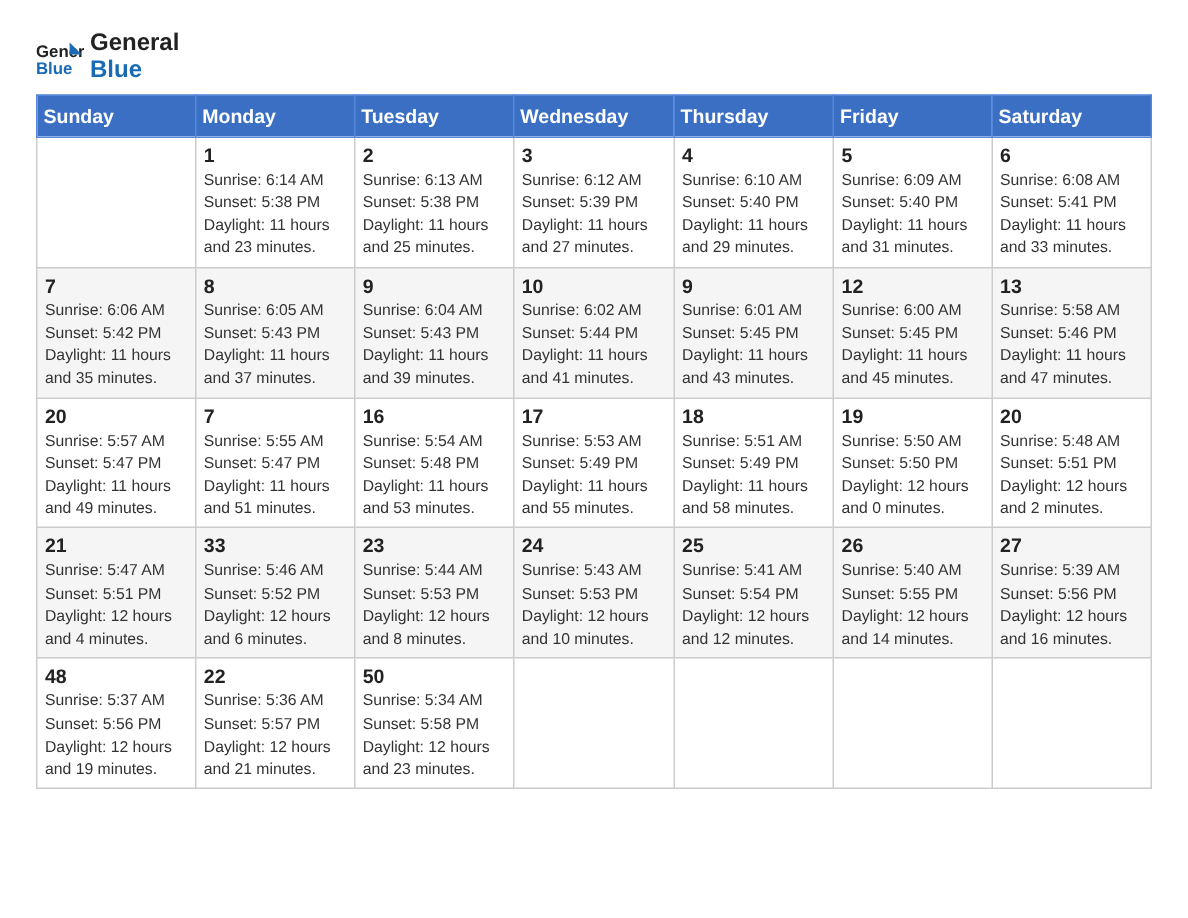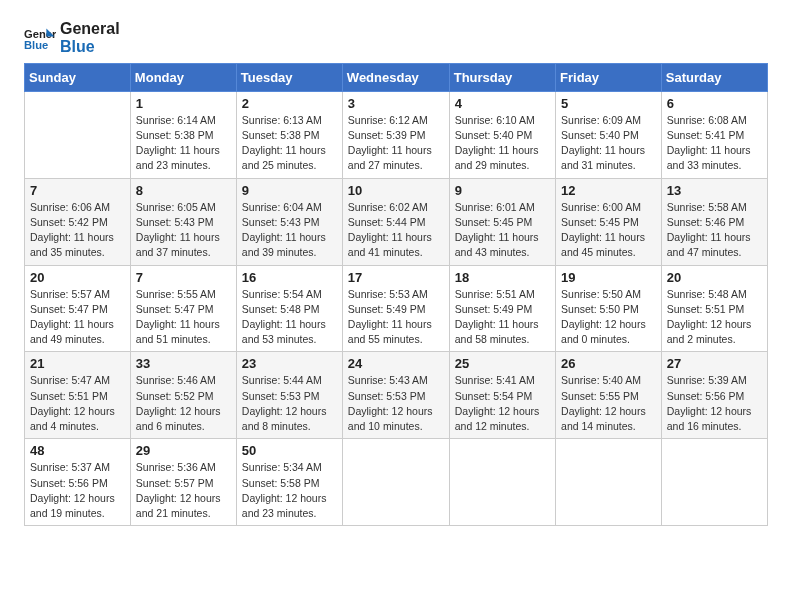--- a/index.html
+++ b/index.html
@@ -230,21 +230,21 @@
           <span class="day-num">27</span>
           <div class="day-info">Sunrise: 5:39 AM<br>Sunset: 5:56 PM<br>Daylight: 12 hours<br>and 16 minutes.</div>
         </td>
       </tr>
       <tr>
         <td>
           <span class="day-num">48</span>
           <div class="day-info">Sunrise: 5:37 AM<br>Sunset: 5:56 PM<br>Daylight: 12 hours<br>and 19 minutes.</div>
         </td>
         <td>
-          <span class="day-num">29</span>
+          <span class="day-num">22</span>
           <div class="day-info">Sunrise: 5:36 AM<br>Sunset: 5:57 PM<br>Daylight: 12 hours<br>and 21 minutes.</div>
         </td>
         <td>
           <span class="day-num">50</span>
           <div class="day-info">Sunrise: 5:34 AM<br>Sunset: 5:58 PM<br>Daylight: 12 hours<br>and 23 minutes.</div>
         </td>
         <td class="empty-cell"></td>
         <td class="empty-cell"></td>
         <td class="empty-cell"></td>
         <td class="empty-cell"></td>

